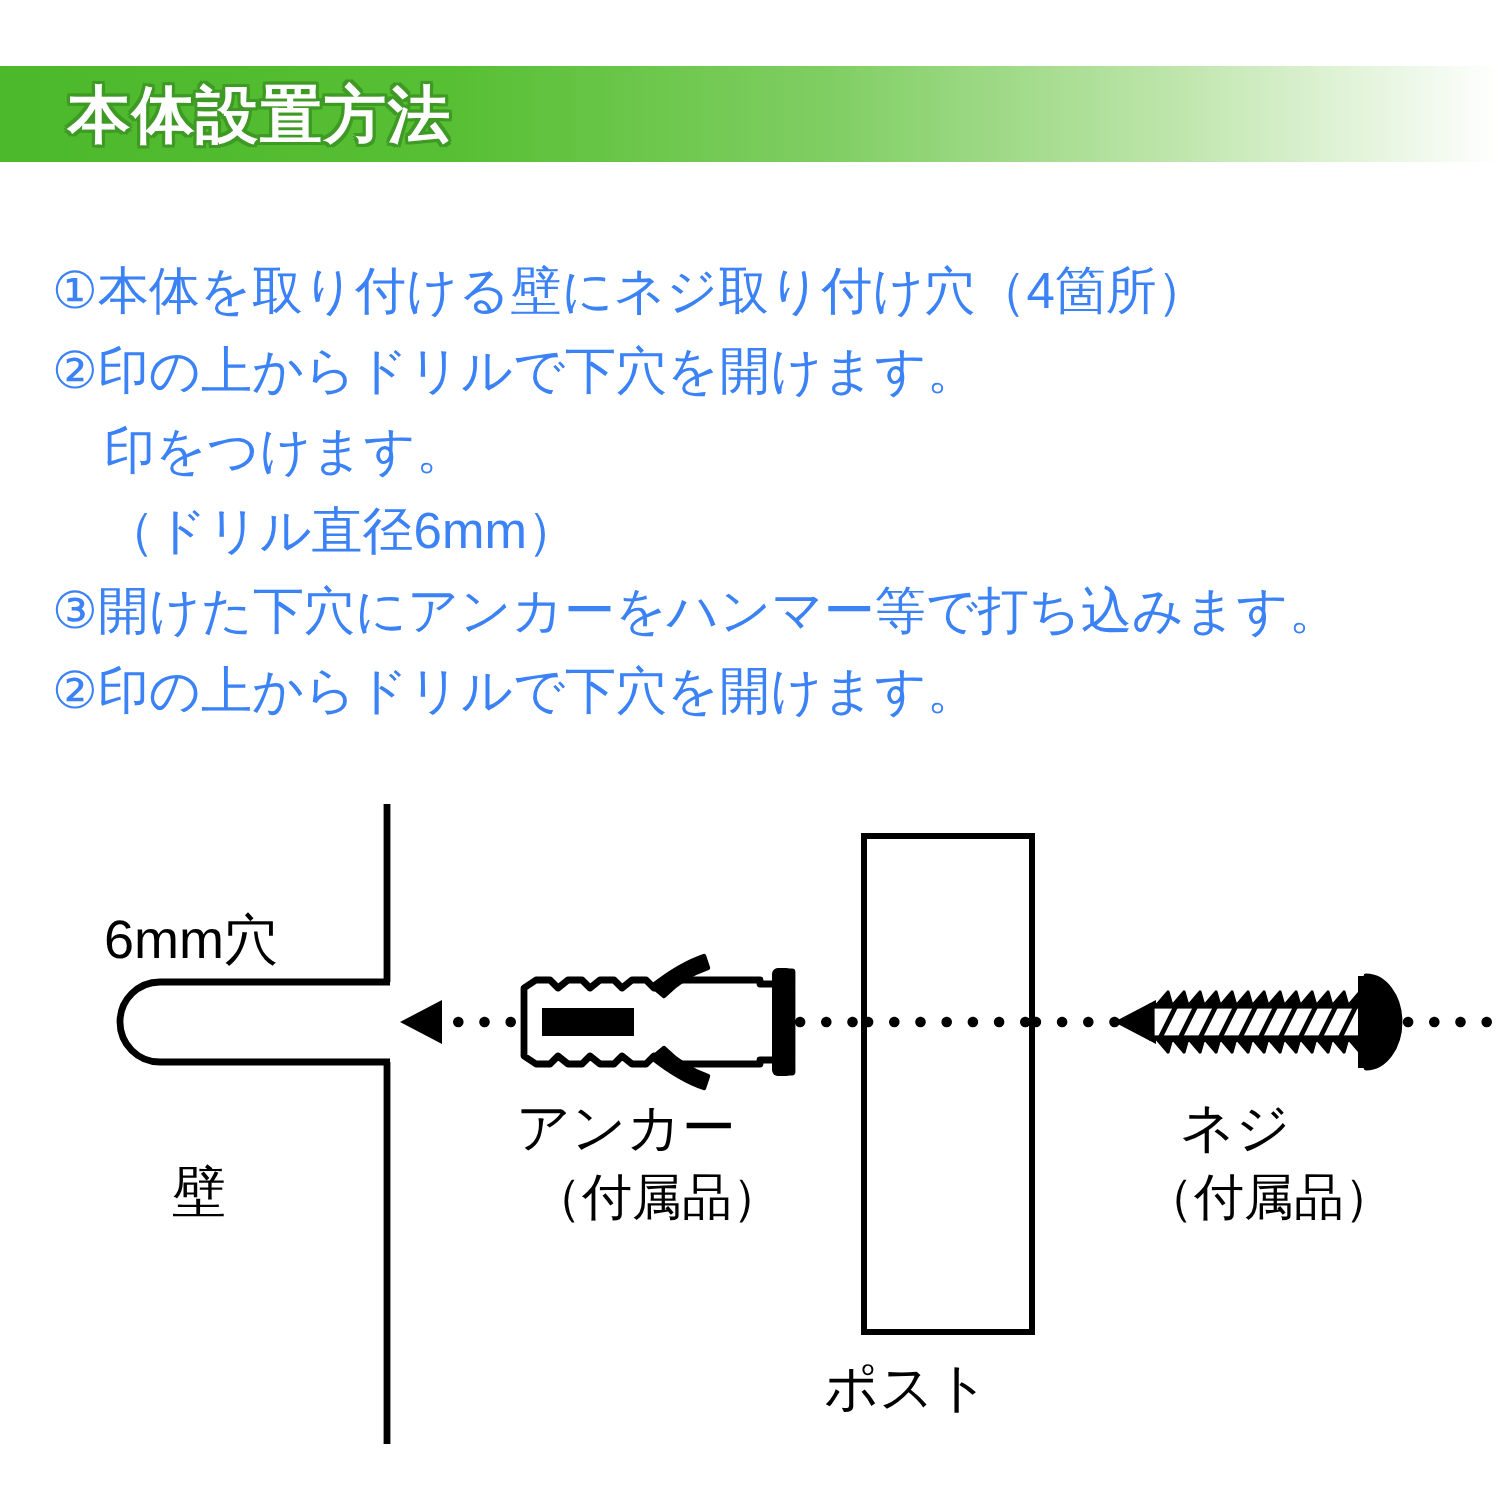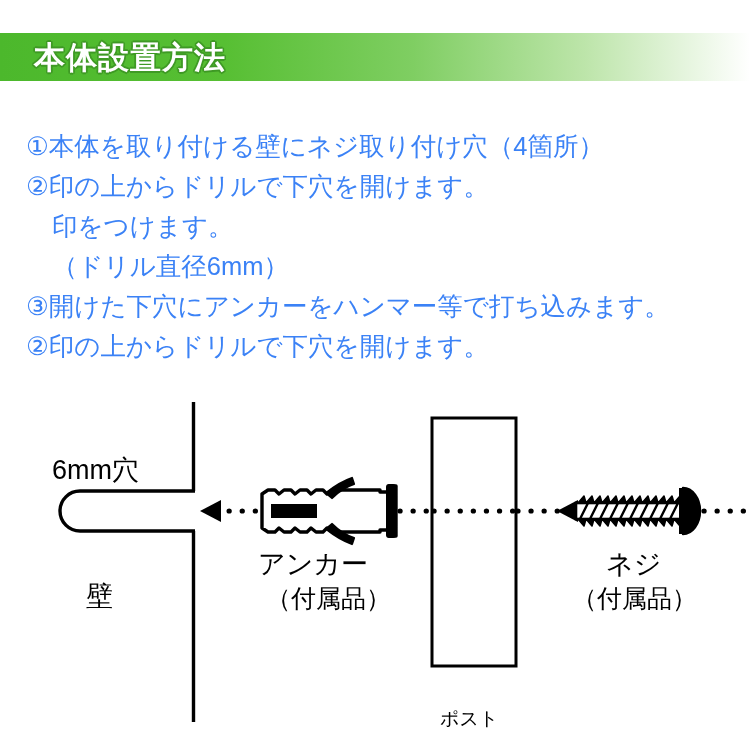--- a/index.html
+++ b/index.html
@@ -86,23 +86,23 @@
     position: absolute;
     white-space: nowrap;
     color: #000000;
     text-align: center;
   }
   .lbl-hole   { left: 52px;  top: 452px; font-size: 27px; }
   .lbl-wall   { left: 86px;  top: 578px; font-size: 27px; }
   .lbl-wall2  { left: 22px;  top: 612px; font-size: 26px; }
   .lbl-anchor { left: 258px; top: 546px; font-size: 27px; }
   .lbl-anchor2{ left: 266px; top: 582px; font-size: 25px; }
-  .lbl-screw  { left: 590px; top: 546px; font-size: 27px; margin-left: 16px; }
+  .lbl-screw  { left: 590px; top: 546px; font-size: 27px; }
   .lbl-screw2 { left: 572px; top: 582px; font-size: 25px; }
-  .lbl-post   { left: 440px; top: 676px; font-size: 19px; margin-top: 30px; }
+  .lbl-post   { left: 412px; top: 676px; font-size: 27px; }
 </style>
 </head>
 <body>
 
 <div id="page">
 
   <div class="header-bar"></div>
   <div class="header-title">本体設置方法</div>
 
   <div class="instructions">

